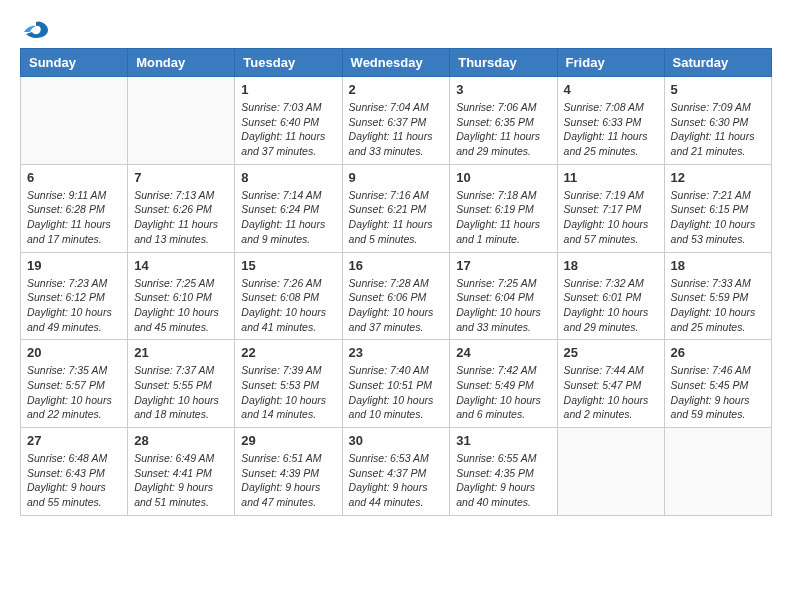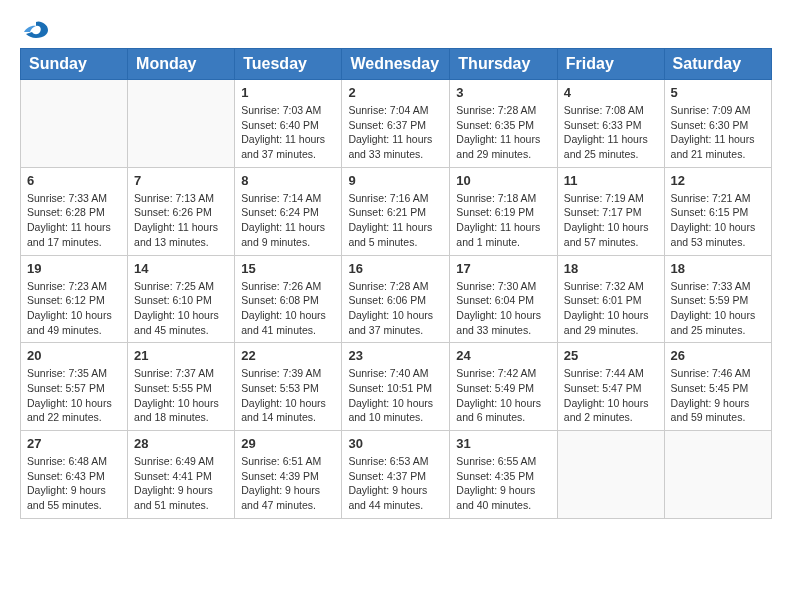--- a/index.html
+++ b/index.html
@@ -35,21 +35,21 @@
     .calendar-table {
       width: 100%;
       border-collapse: collapse;
       margin-top: 10px;
     }
     .calendar-table th {
       background-color: #3a7abf;
       color: #fff;
       text-align: left;
       padding: 6px 8px;
-      font-size: 16px;
+      font-size: 13px;
       border: 1px solid #2a6aaf;
     }
     .calendar-table td {
       border: 1px solid #ccc;
       vertical-align: top;
       padding: 5px 6px;
       width: 108px;
       min-height: 80px;
       font-size: 11px;
       color: #333;
@@ -61,20 +61,21 @@
     .day-number {
       font-size: 13px;
       font-weight: bold;
       margin-bottom: 3px;
       display: block;
     }
     .day-info {
       font-size: 10.5px;
       line-height: 1.4;
       color: #333;
+      font-style: italic;
     }
   </style>
 </head>
 <body>
 
 <div class="header-logo">
   <div class="logo">
     <div style="display:flex;flex-direction:column;align-items:flex-start;">
       <div style="display:flex;align-items:center;">
         <span style="font-size:18px;font-weight:bold;color:#333;"></span>
@@ -115,41 +116,41 @@
 Daylight: 11 hours and 37 minutes.</div>
         </td>
         <td>
           <span class="day-number">2</span>
           <div class="day-info">Sunrise: 7:04 AM
 Sunset: 6:37 PM
 Daylight: 11 hours and 33 minutes.</div>
         </td>
         <td>
           <span class="day-number">3</span>
-          <div class="day-info">Sunrise: 7:28 AM
+          <div class="day-info">Sunrise: 7:06 AM
 Sunset: 6:35 PM
 Daylight: 11 hours and 29 minutes.</div>
         </td>
         <td>
           <span class="day-number">4</span>
           <div class="day-info">Sunrise: 7:08 AM
 Sunset: 6:33 PM
 Daylight: 11 hours and 25 minutes.</div>
         </td>
         <td>
           <span class="day-number">5</span>
           <div class="day-info">Sunrise: 7:09 AM
 Sunset: 6:30 PM
 Daylight: 11 hours and 21 minutes.</div>
         </td>
       </tr>
       <tr>
         <td>
           <span class="day-number">6</span>
-          <div class="day-info">Sunrise: 7:33 AM
+          <div class="day-info">Sunrise: 9:11 AM
 Sunset: 6:28 PM
 Daylight: 11 hours and 17 minutes.</div>
         </td>
         <td>
           <span class="day-number">7</span>
           <div class="day-info">Sunrise: 7:13 AM
 Sunset: 6:26 PM
 Daylight: 11 hours and 13 minutes.</div>
         </td>
         <td>
@@ -203,21 +204,21 @@
 Daylight: 10 hours and 41 minutes.</div>
         </td>
         <td>
           <span class="day-number">16</span>
           <div class="day-info">Sunrise: 7:28 AM
 Sunset: 6:06 PM
 Daylight: 10 hours and 37 minutes.</div>
         </td>
         <td>
           <span class="day-number">17</span>
-          <div class="day-info">Sunrise: 7:30 AM
+          <div class="day-info">Sunrise: 7:25 AM
 Sunset: 6:04 PM
 Daylight: 10 hours and 33 minutes.</div>
         </td>
         <td>
           <span class="day-number">18</span>
           <div class="day-info">Sunrise: 7:32 AM
 Sunset: 6:01 PM
 Daylight: 10 hours and 29 minutes.</div>
         </td>
         <td>

